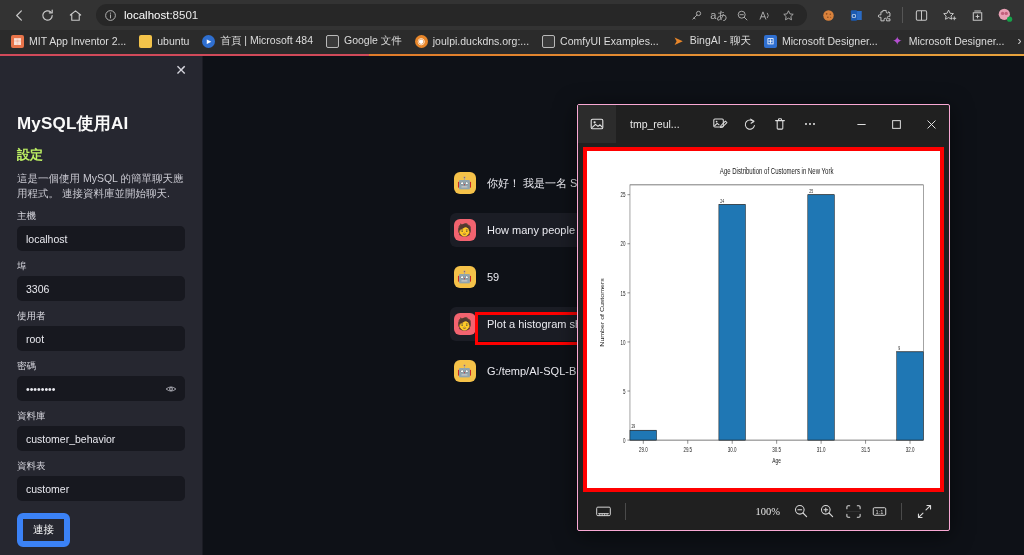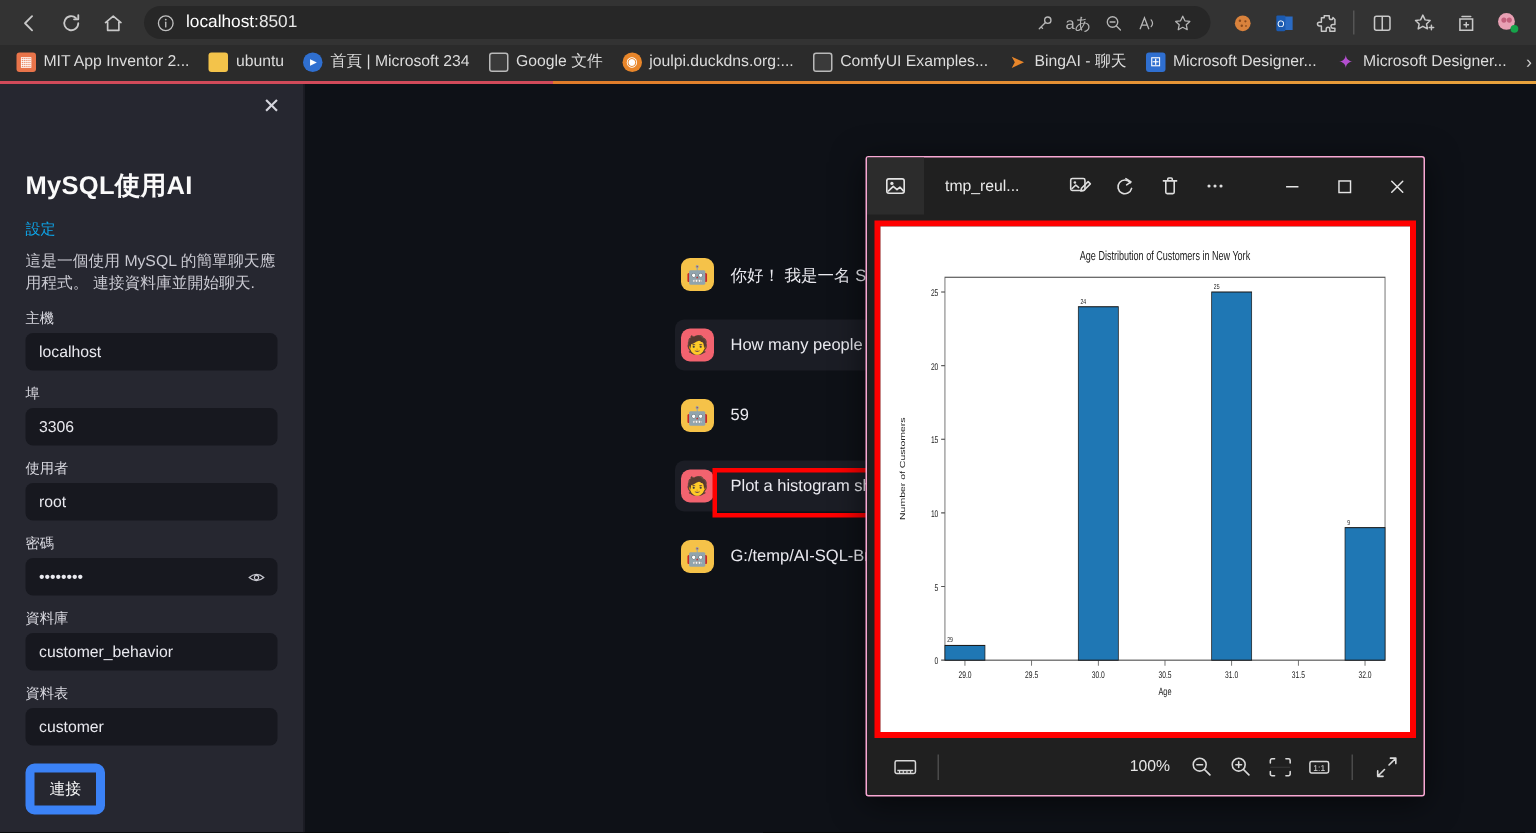--- a/index.html
+++ b/index.html
@@ -80,21 +80,21 @@
   #sidebar-close {
     position: absolute; right: 12px; top: 5px; width: 18px; height: 18px;
     color: #d6d6de; font-size: 14px; display: flex;
     align-items: center; justify-content: center; line-height: 1;
   }
   #sidebar-title {
     margin-top: 56px; font-size: 17px; font-weight: bold; color: #fafafa;
     letter-spacing: .2px;
   }
   #sidebar-section {
-    margin-top: 11px; font-size: 10px; font-weight: normal; color: #0ea5e9;
+    margin-top: 11px; font-size: 13px; font-weight: bold; color: #bef264;
   }
   #sidebar-desc {
     margin-top: 7px; font-size: 10.5px; color: #c9c9d1; line-height: 1.45;
   }
   .field { margin-top: 9px; }
   .field-label { font-size: 9.5px; color: #d9d9e0; margin-bottom: 3px; }
   .field-input {
     position: relative; height: 25px; background: #17181f;
     border-radius: 5px; display: flex; align-items: center;
     padding: 0 9px; font-size: 10.5px; color: #e9e9ef;
@@ -195,21 +195,21 @@
   #fig { width: 100%; height: 100%; display: block; }
 
   #viewer-bottombar {
     height: 38px; flex: none; display: flex; align-items: center;
     padding: 0 12px; color: #dadada;
   }
   .bbtn {
     width: 26px; height: 26px; display: flex; align-items: center;
     justify-content: center; color: #d9d9d9; border-radius: 4px;
   }
-  #bb-zoomlevel { font-size: 10.5px; color: #e6e6e6; margin-right: 8px; }
+  #bb-zoomlevel { font-size: 10.5px; color: #e6e6e6; margin-right: 8px; font-family: Liberation Serif, serif; }
   .bb-sep { width: 1px; height: 17px; background: #4a4a4a; margin: 0 9px; }
   #bb-right { margin-left: auto; display: flex; align-items: center; }
 </style>
 </head>
 <body>
 
 <div id="browser-chrome">
 
   <div id="toolbar">
     <div class="tb-btn">
@@ -319,21 +319,21 @@
     <div class="bm">
       <span class="bm-ic" style="background:#e8744a">▦</span>
       <span class="bm-label">MIT App Inventor 2...</span>
     </div>
     <div class="bm">
       <span class="bm-ic" style="background:#f3c34a"></span>
       <span class="bm-label">ubuntu</span>
     </div>
     <div class="bm">
       <span class="bm-ic" style="background:#2f6fd0;border-radius:50%">▸</span>
-      <span class="bm-label">首頁 | Microsoft 234</span>
+      <span class="bm-label">首頁 | Microsoft 484</span>
     </div>
     <div class="bm">
       <span class="bm-ic" style="background:#3a3a3a;border:1px solid #b9b9b9"></span>
       <span class="bm-label">Google 文件</span>
     </div>
     <div class="bm">
       <span class="bm-ic" style="background:#e8862a;border-radius:50%">◉</span>
       <span class="bm-label">joulpi.duckdns.org:...</span>
     </div>
     <div class="bm">

